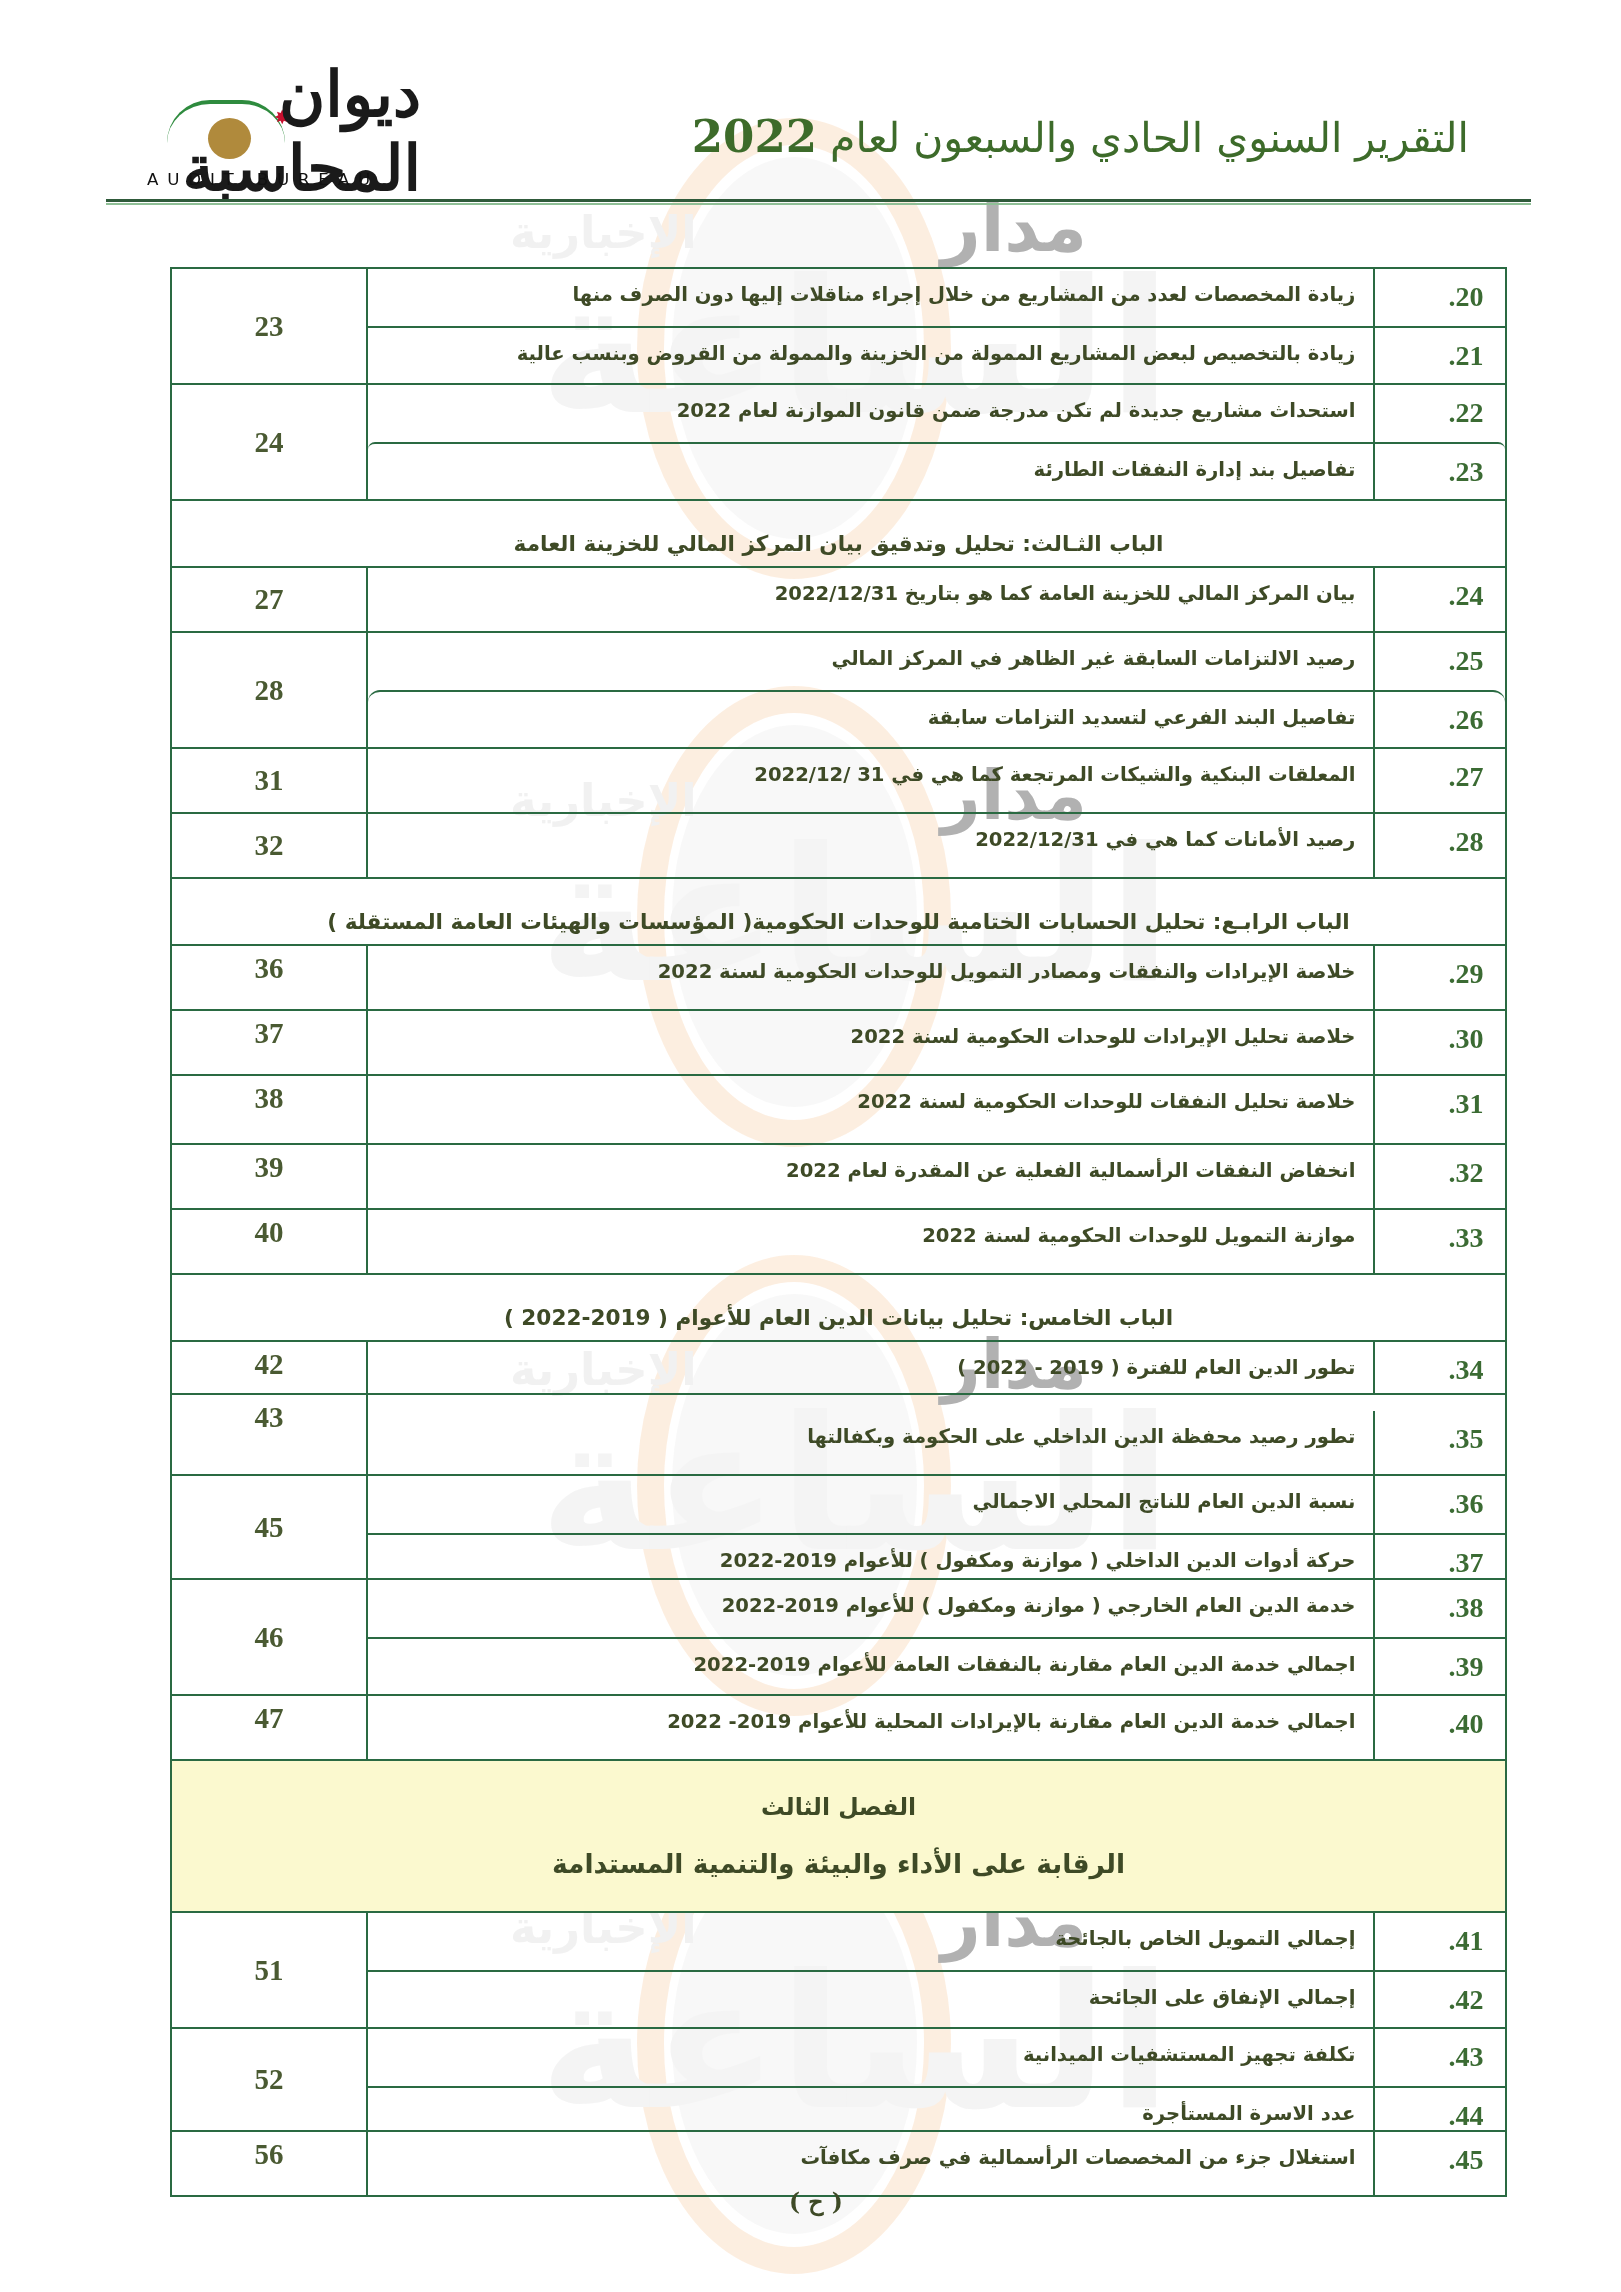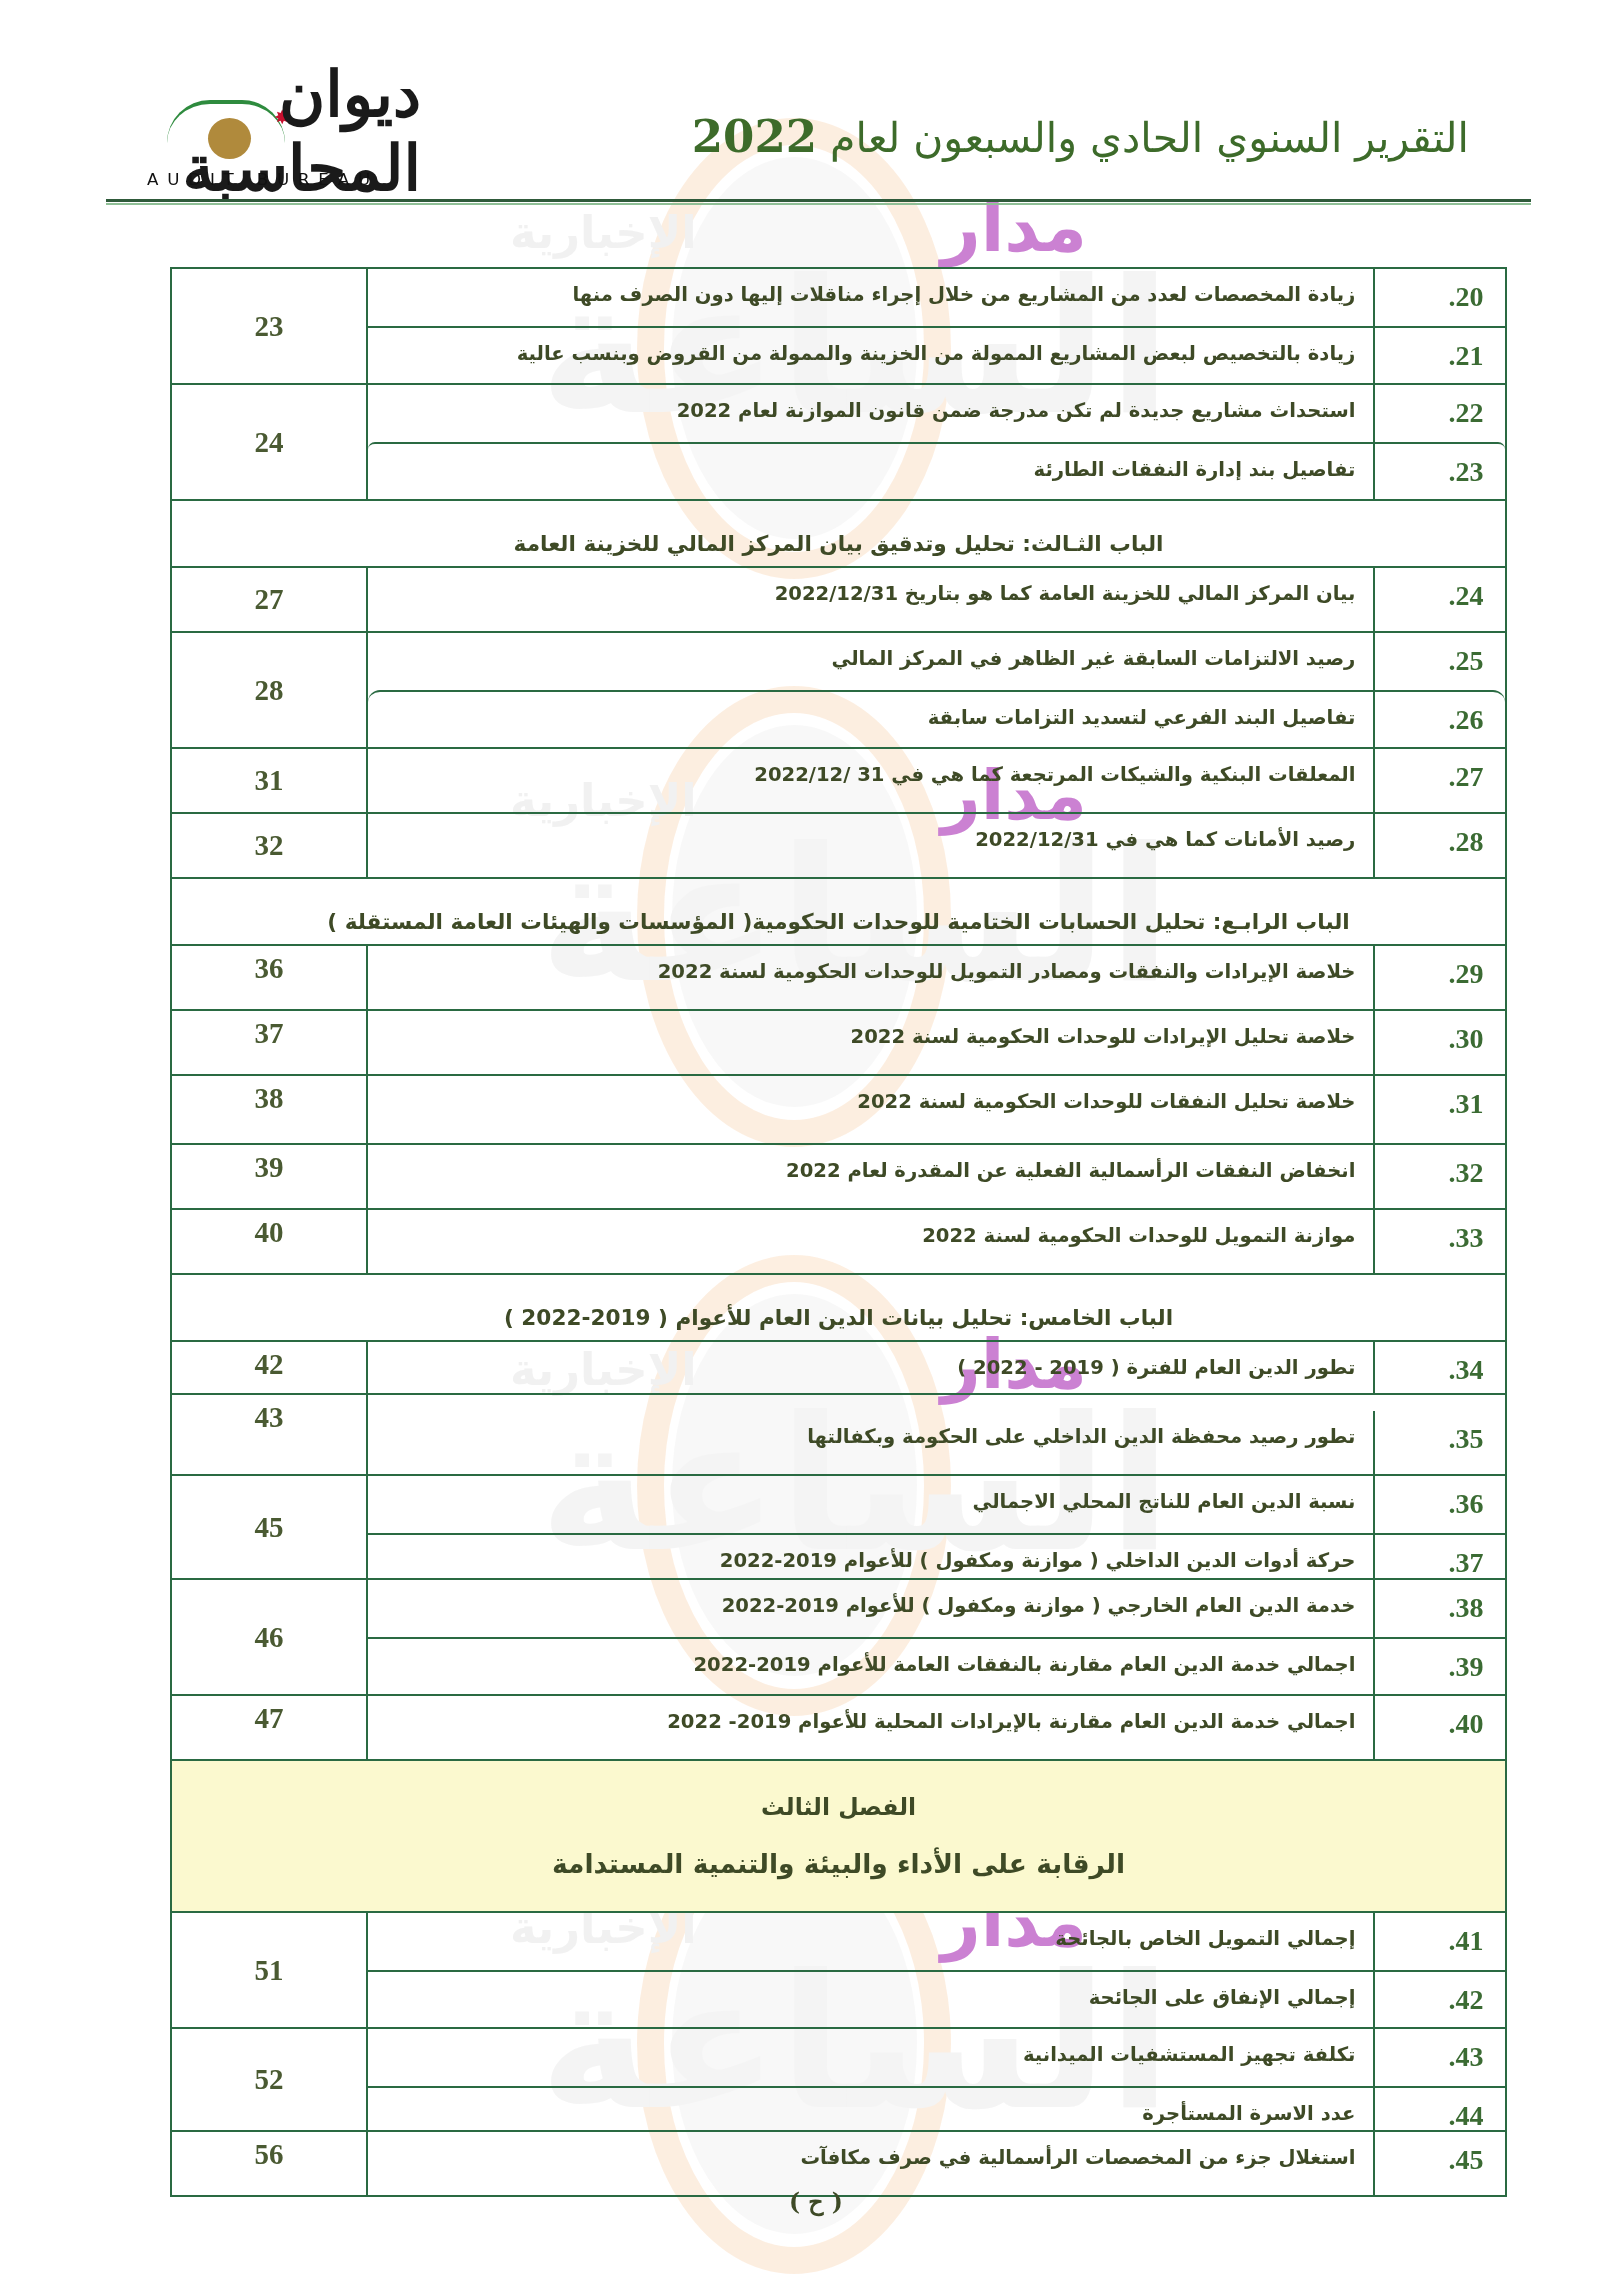--- a/index.html
+++ b/index.html
@@ -10,21 +10,21 @@
   
   .wm { position:absolute; left:510px; width:608px; pointer-events:none; opacity:0.55; }
   .wm .ring { position:absolute; left:127px; top:0; width:314px; height:461px; border-radius:50%;
     border:27.4px solid #fbe1c8; box-sizing:border-box; }
   .wm .face { position:absolute; left:162px; top:39px; width:245px; height:382px; border-radius:50%;
     background:#f3f3f3; }
   .wm .big { position:absolute; left:29px; top:137px; font-size:186px; font-weight:bold; color:#ececec;
     font-family:"DejaVu Sans", sans-serif; direction:rtl; white-space:nowrap; line-height:1; }
   .wm .small { position:absolute; left:0; top:88px; font-size:45px; font-weight:bold; color:#e6e6e6;
     direction:rtl; white-space:nowrap; }
-  .wm .small2 { position:absolute; left:431px; top:69px; font-size:69px; font-weight:bold; color:#a21caf; direction:rtl; }
+  .wm .small2 { position:absolute; left:431px; top:69px; font-size:69px; font-weight:bold; color:#737373; direction:rtl; }
 
   
   .header { position:absolute; left:0; top:0; width:1621px; height:211px; }
   .logo { position:absolute; left:147px; top:57px; width:274px; height:132px; }
   .logo-script { position:absolute; right:0; top:0; font-family:"DejaVu Serif", serif; font-size:63px;
     color:#1a1a1a; direction:rtl; font-weight:bold; letter-spacing:-2px; }
   .logo-emblem { position:absolute; left:61px; top:61px; width:43px; height:41px; border-radius:50%; background:#b08a3c; }
   .logo-arc { position:absolute; left:19.6px; top:43px; width:118px; height:39px; border-top:4.9px solid #2e8b3e;
     border-radius:59px 59px 0 0; }
   .logo-star { position:absolute; left:127px; top:51px; color:#c8102e; font-size:19.6px; line-height:1; }

